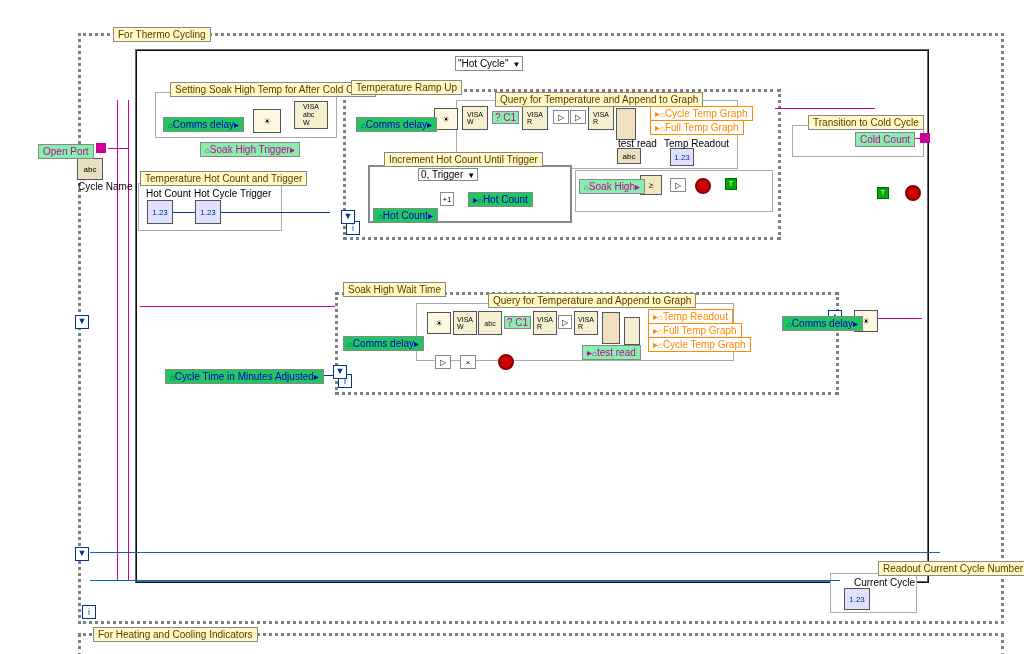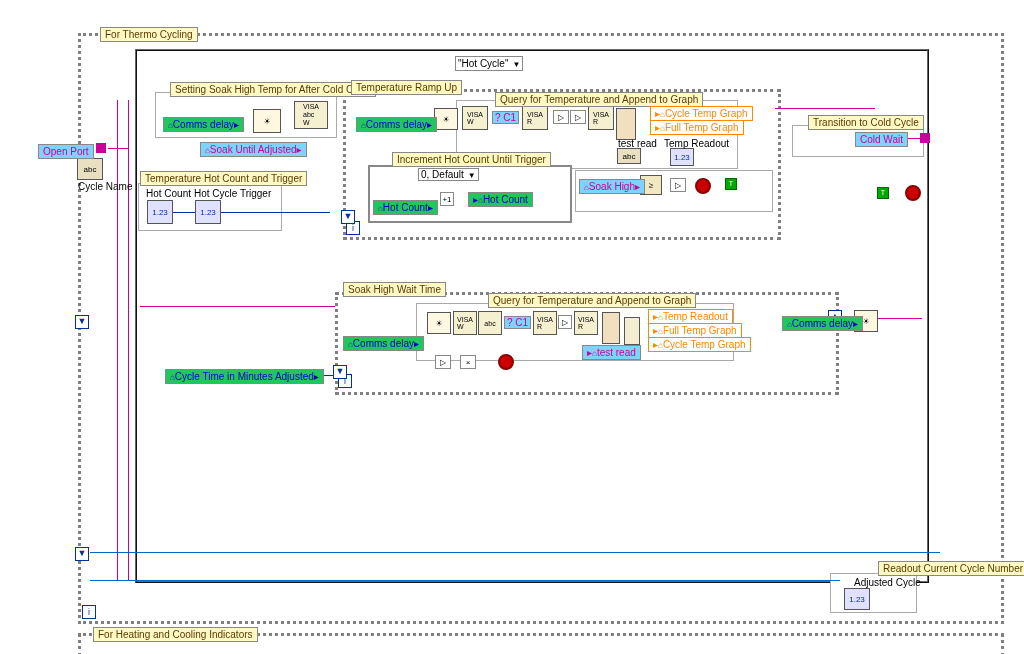--- a/index.html
+++ b/index.html
@@ -4,21 +4,21 @@
 <style>
 body{margin:0;font-family:Arial,sans-serif;font-size:10px;background:#fff;overflow:hidden}
 .canvas{position:relative;width:1024px;height:654px;background:#fff}
 .frame{position:absolute;border:2px solid #7a7a7a;background:#fff}
 .frame.dotted{border:3px dotted #808080}
 .frame.inner{border:2px solid #888;background:#fff}
 .frame.subframe{border:2px solid #999}
 .label{position:absolute;background:#fff9c4;border:1px solid #888;padding:1px 4px;white-space:nowrap;font-size:10px;z-index:5}
 .label.brown{color:#5c3a00}
 .label.blue{color:#0000cc;background:#22c55e}
-.label.pink{color:#cc0099;background:#7dd3fc}
+.label.pink{color:#cc0099;background:#86efac}
 .label.orange{color:#ff8800;background:#fff;border:1px solid #ff8800}
 .label.black{color:#000;background:transparent;border:none}
 .node{position:absolute;border:1px solid #555;background:#f0f0f0;display:flex;align-items:center;justify-content:center;font-size:8px;z-index:3}
 .node.ctrl{background:#e8e0c0}
 .node.num{background:#e0e0ff;color:#003399}
 .node.visa{background:#f5f0d0}
 .node.wait{background:#fff8e0}
 .node.arrow-box{background:#fff;border:1px solid #888}
 .dropdown{position:absolute;background:#fff;border:1px solid #888;padding:1px 2px;font-size:10px;z-index:4}
 .dropdown::after{content:'▼';margin-left:4px;font-size:8px}
@@ -39,21 +39,21 @@
 .icon-i{position:absolute;width:12px;height:12px;border:1px solid #003399;background:#fff;color:#003399;text-align:center;line-height:12px;font-size:9px;z-index:4}
 .stop-btn{position:absolute;width:12px;height:12px;background:#cc0000;border-radius:50%;border:2px solid #800;z-index:3}
 .bool-t{position:absolute;width:10px;height:10px;background:#00aa00;border:1px solid #006600;color:#fff;font-size:7px;text-align:center;line-height:10px;z-index:3}
 </style>
 </head>
 <body>
 
 <div class="canvas">
 
 <div class="frame dotted" style="left:78px;top:33px;width:920px;height:585px"></div>
-<div class="label brown" style="left:100px;top:27px">For Thermo Cycling</div>
+<div class="label brown" style="left:113px;top:27px">For Thermo Cycling</div>
 <div class="icon-i" style="left:82px;top:605px">i</div>
 
 <div class="label pink" style="left:38px;top:144px">Open Port</div>
 <div class="tunnel pink" style="left:96px;top:143px"></div>
 <div class="wire pink" style="left:108px;top:148px;width:20px"></div>
 
 <div class="node ctrl" style="left:77px;top:158px;width:24px;height:20px">abc</div>
 <div class="label black" style="left:74px;top:180px;text-align:center">Cycle Name</div>
 
 <div class="wire-v pink" style="left:117px;top:100px;height:480px"></div>
@@ -63,21 +63,21 @@
 <div class="dropdown" style="left:455px;top:56px">"Hot Cycle"</div>
 
 <div class="shift-reg" style="left:75px;top:315px"></div>
 <div class="shift-reg" style="left:75px;top:547px"></div>
 
 <div class="label brown" style="left:170px;top:82px">Setting Soak High Temp for After Cold Cycle</div>
 <div class="frame inner" style="left:155px;top:92px;width:180px;height:44px;border:1px solid #aaa"></div>
 <div class="label blue" style="left:163px;top:117px"><span class="house">⌂</span><span>Comms delay</span>▸</div>
 <div class="node wait" style="left:253px;top:109px;width:26px;height:22px">☀</div>
 <div class="node visa" style="left:294px;top:101px;width:32px;height:26px;font-size:7px;line-height:8px">VISA<br>abc<br>W</div>
-<div class="label pink" style="left:200px;top:142px"><span class="house pink">⌂</span><span>Soak Until Adjusted</span>▸</div>
+<div class="label pink" style="left:200px;top:142px"><span class="house pink">⌂</span><span>Soak High Trigger</span>▸</div>
 
 <div class="label brown" style="left:140px;top:171px">Temperature Hot Count and Trigger</div>
 <div class="frame inner" style="left:138px;top:183px;width:142px;height:46px;border:1px solid #aaa"></div>
 <div class="label black" style="left:142px;top:187px;border:none;background:none">Hot Count</div>
 <div class="label black" style="left:190px;top:187px;border:none;background:none">Hot Cycle Trigger</div>
 <div class="node num" style="left:147px;top:200px;width:24px;height:22px">1.23</div>
 <div class="node num" style="left:195px;top:200px;width:24px;height:22px">1.23</div>
 <div class="wire darkblue" style="left:170px;top:212px;width:160px"></div>
 
 <div class="label brown" style="left:351px;top:80px">Temperature Ramp Up</div>
@@ -96,39 +96,39 @@
 <div class="node arrow-box" style="left:570px;top:110px;width:14px;height:12px">▷</div>
 <div class="node visa" style="left:588px;top:106px;width:24px;height:22px;font-size:7px">VISA<br>R</div>
 <div class="node" style="left:616px;top:108px;width:18px;height:30px;background:#f0e0c0"></div>
 <div class="label orange" style="left:650px;top:106px">▸<span class="house orange">⌂</span><span>Cycle Temp Graph</span></div>
 <div class="label orange" style="left:650px;top:120px">▸<span class="house orange">⌂</span><span>Full Temp Graph</span></div>
 <div class="label black" style="left:614px;top:137px;border:none;background:none">test read</div>
 <div class="node ctrl" style="left:617px;top:148px;width:22px;height:14px">abc</div>
 <div class="label black" style="left:660px;top:137px;border:none;background:none">Temp Readout</div>
 <div class="node num" style="left:670px;top:148px;width:22px;height:16px">1.23</div>
 
-<div class="label brown" style="left:392px;top:152px">Increment Hot Count Until Trigger</div>
+<div class="label brown" style="left:384px;top:152px">Increment Hot Count Until Trigger</div>
 <div class="frame" style="left:368px;top:165px;width:200px;height:54px;border:2px solid #888"></div>
-<div class="dropdown" style="left:418px;top:168px;padding:0 2px">0, Default</div>
-<div class="label blue" style="left:373px;top:200px"><span class="house">⌂</span><span>Hot Count</span>▸</div>
+<div class="dropdown" style="left:418px;top:168px;padding:0 2px">0, Trigger</div>
+<div class="label blue" style="left:373px;top:208px"><span class="house">⌂</span><span>Hot Count</span>▸</div>
 <div class="node arrow-box" style="left:440px;top:192px;width:12px;height:12px">+1</div>
 <div class="label blue" style="left:468px;top:192px">▸<span class="house">⌂</span><span>Hot Count</span></div>
 
 <div class="frame subframe" style="left:575px;top:170px;width:196px;height:40px;border:1px solid #aaa"></div>
 <div class="label pink" style="left:579px;top:179px"><span class="house pink">⌂</span><span>Soak High</span>▸</div>
 <div class="node" style="left:640px;top:175px;width:20px;height:18px;background:#f0e8c0">≥</div>
 <div class="node arrow-box" style="left:670px;top:178px;width:14px;height:12px">▷</div>
 <div class="stop-btn" style="left:695px;top:178px"></div>
 <div class="bool-t" style="left:725px;top:178px">T</div>
 
 <div class="wire pink" style="left:775px;top:108px;width:100px"></div>
 
 <div class="label brown" style="left:808px;top:115px">Transition to Cold Cycle</div>
 <div class="frame inner" style="left:792px;top:125px;width:130px;height:30px;border:1px solid #aaa"></div>
-<div class="label pink" style="left:855px;top:132px">Cold Wait</div>
+<div class="label pink" style="left:855px;top:132px">Cold Count</div>
 <div class="wire pink" style="left:904px;top:138px;width:20px"></div>
 <div class="tunnel pink" style="left:920px;top:133px"></div>
 
 <div class="bool-t" style="left:877px;top:187px">T</div>
 <div class="stop-btn" style="left:905px;top:185px"></div>
 
 <div class="label brown" style="left:343px;top:282px">Soak High Wait Time</div>
 <div class="frame dotted" style="left:335px;top:292px;width:498px;height:97px"></div>
 <div class="icon-i" style="left:338px;top:374px">i</div>
 <div class="shift-reg" style="left:333px;top:365px"></div>
@@ -161,19 +161,19 @@
 <div class="wire pink" style="left:140px;top:306px;width:195px"></div>
 
 <div class="label blue" style="left:165px;top:369px"><span class="house">⌂</span><span>Cycle Time in Minutes Adjusted</span>▸</div>
 <div class="wire darkblue" style="left:310px;top:375px;width:25px"></div>
 
 <div class="wire blue" style="left:90px;top:552px;width:850px"></div>
 <div class="wire blue" style="left:90px;top:580px;width:750px"></div>
 
 <div class="label brown" style="left:878px;top:561px">Readout Current Cycle Number</div>
 <div class="frame inner" style="left:830px;top:573px;width:85px;height:38px;border:1px solid #aaa"></div>
-<div class="label black" style="left:850px;top:576px;border:none;background:none">Adjusted Cycle</div>
+<div class="label black" style="left:850px;top:576px;border:none;background:none">Current Cycle</div>
 <div class="node num" style="left:844px;top:588px;width:24px;height:20px">1.23</div>
 
 <div class="frame dotted" style="left:78px;top:633px;width:920px;height:18px"></div>
 <div class="label brown" style="left:93px;top:627px">For Heating and Cooling Indicators</div>
 
 </div>
 
 </body></html>

